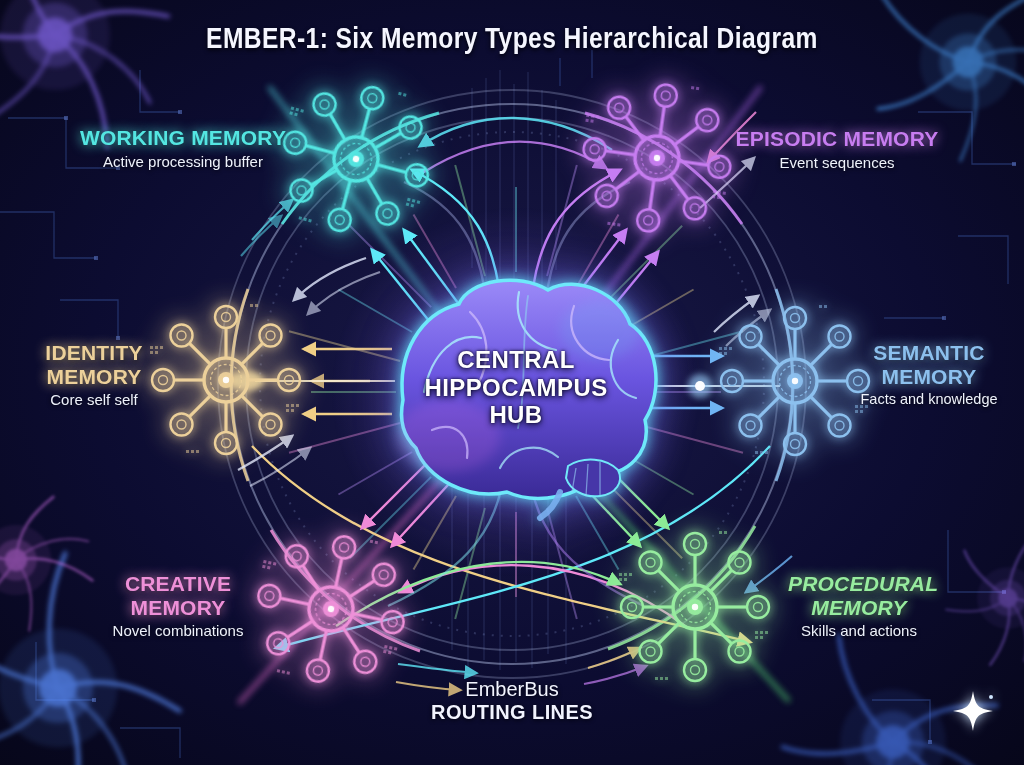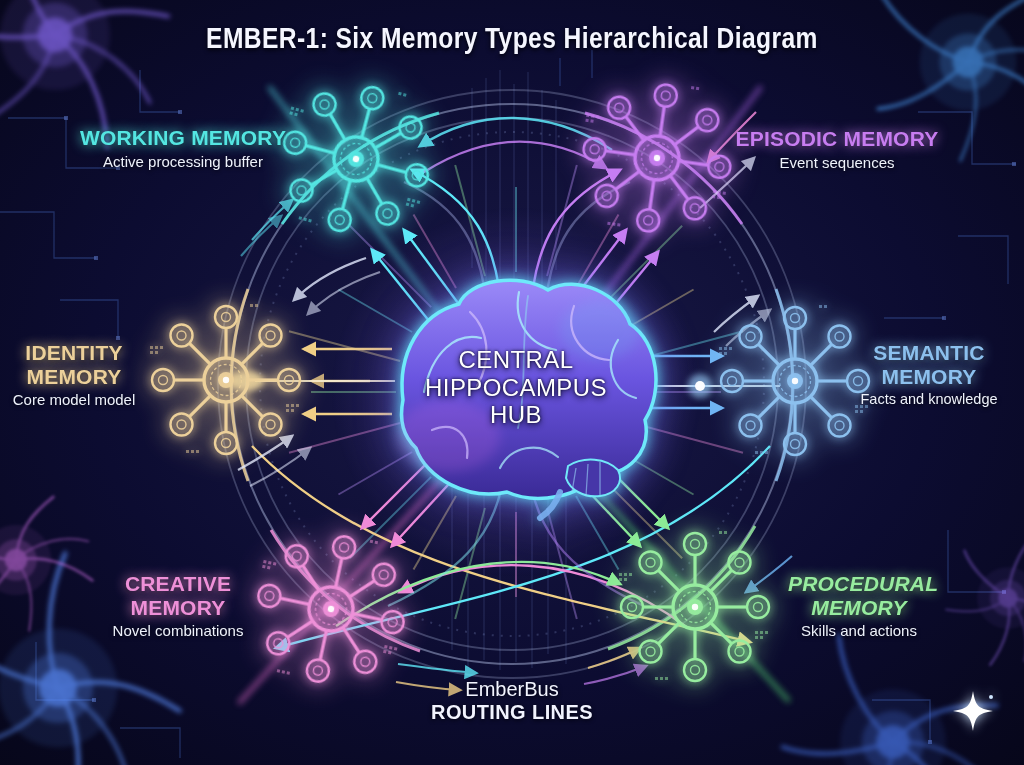--- a/index.html
+++ b/index.html
@@ -12,21 +12,21 @@
   .sparkle{filter:drop-shadow(0 0 6px #cfe6ff);}
   
   .txt{position:absolute;text-align:center;}
   #title{left:0;right:0;top:21px;color:#f5f6ff;font-size:30px;font-weight:bold;
          transform:scaleX(.82);transform-origin:50% 50%;letter-spacing:.5px;
          text-shadow:0 2px 5px rgba(0,0,10,.95);}
   .nl .h{font-weight:bold;font-size:21px;line-height:23.5px;letter-spacing:.2px;
          text-shadow:0 0 12px,0 1px 4px rgba(0,0,12,.9);}
   .nl .s{color:#eef2fb;font-size:15px;margin-top:3px;
          text-shadow:0 1px 4px rgba(0,0,12,.95);}
-  #hub-label{left:396px;top:346px;width:240px;color:#ffffff;font-weight:normal;
+  #hub-label{left:396px;top:346px;width:240px;color:#ffffff;font-weight:bold;
          font-size:24px;line-height:27.5px;letter-spacing:.4px;
          text-shadow:0 2px 6px rgba(5,5,30,.95),0 0 3px rgba(0,0,20,.9);}
   #bus-label{left:0;right:0;top:678px;color:#f2f4ff;}
   #bus-label .bus-name{font-size:20px;text-shadow:0 1px 4px rgba(0,0,12,.95);}
   #bus-label .bus-caption{font-size:20px;font-weight:bold;margin-top:0;letter-spacing:.4px;
          text-shadow:0 1px 4px rgba(0,0,12,.95);}
 </style>
 </head>
 <body>
 
@@ -378,23 +378,23 @@
 <div class="txt nl" style="left:72px;top:126px;width:222px">
   <div class="h" style="color: rgb(84, 230, 226);">WORKING MEMORY</div>
   <div class="s">Active processing buffer</div>
 </div>
 
 <div class="txt nl" style="left:730px;top:127px;width:214px">
   <div class="h" style="color: rgb(199, 125, 240);">EPISODIC MEMORY</div>
   <div class="s">Event sequences</div>
 </div>
 
-<div class="txt nl" style="left:12px;top:341px;width:124px">
+<div class="txt nl" style="left:32px;top:341px;width:124px">
   <div class="h" style="color: rgb(236, 208, 154);">IDENTITY MEMORY</div>
-  <div class="s">Core model model</div>
+  <div class="s">Core self self</div>
 </div>
 
 <div class="txt nl" style="left:856px;top:341px;width:146px">
   <div class="h" style="color: rgb(140, 192, 238);">SEMANTIC MEMORY</div>
   <div class="s" style="font-size:14.5px">Facts and knowledge</div>
 </div>
 
 <div class="txt nl" style="left:112px;top:572px;width:132px">
   <div class="h" style="color: rgb(238, 144, 216);">CREATIVE MEMORY</div>
   <div class="s">Novel combinations</div>

